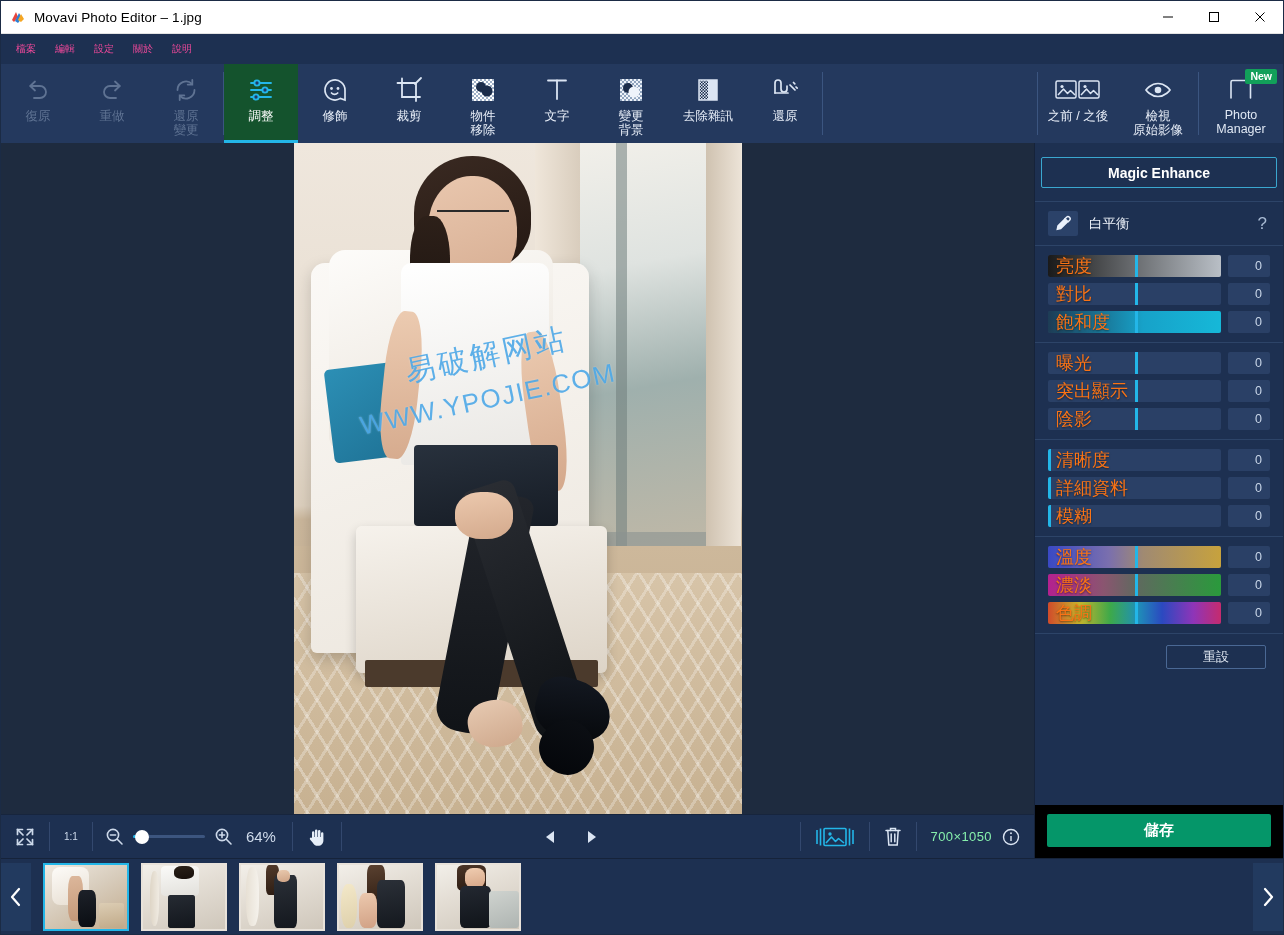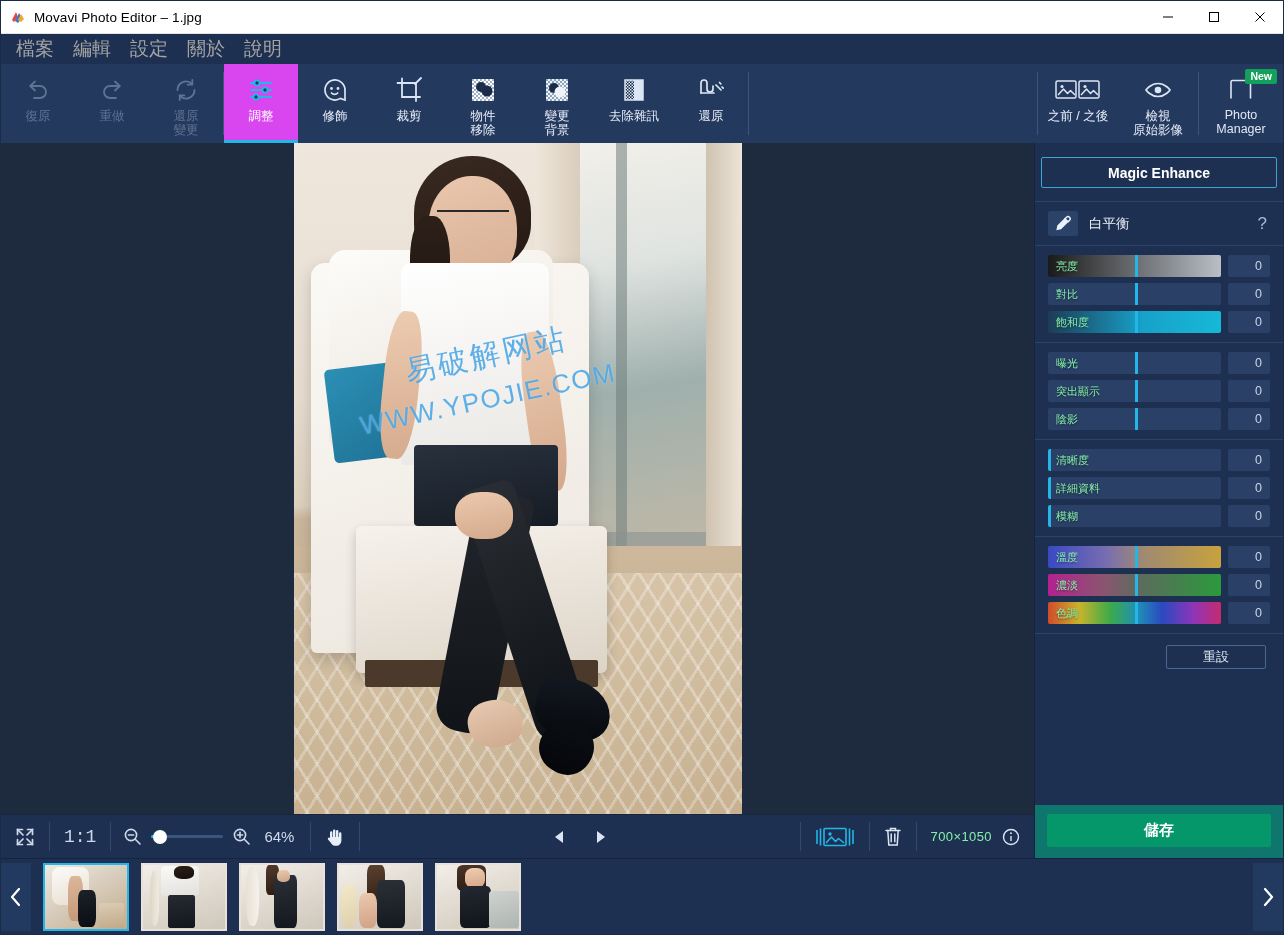--- a/index.html
+++ b/index.html
@@ -35,21 +35,21 @@
   }
 
   
   .menubar {
     height: 30px; flex: 0 0 30px;
     background: #1d3051;
     display: flex; align-items: center;
     padding-left: 6px;
   }
   .menu-item {
-    font-size: 19px; color: #a3a3a3;
+    font-size: 10px; color: #ec4899;
     padding: 4px 9px; margin-right: 1px;
     white-space: nowrap;
   }
 
   
   .toolbar {
     height: 79px; flex: 0 0 79px;
     background: #24395e;
     display: flex; align-items: stretch;
     position: relative;
@@ -62,21 +62,21 @@
     position: relative;
     color: #e8eef8;
   }
   .tool.wide { width: 80px; flex: 0 0 80px; }
   .tool .ic { height: 30px; display: flex; align-items: center; justify-content: center; margin-bottom: 4px; }
   .tool .lbl {
     font-size: 12.5px; line-height: 14px; text-align: center;
     white-space: pre-line;
   }
   .tool.disabled { color: #5f7393; }
-  .tool.active { background: #d946ef; }
+  .tool.active { background: #14532d; }
   .tool.active .lbl { color: #ffffff; }
   .tool.active:after {
     content: ""; position: absolute; left: 0; right: 0; bottom: 0;
     height: 3px; background: #23b6e8;
   }
   .tsep { width: 1px; background: #3b5580; margin: 8px 0; flex: 0 0 1px; }
   .tb-right { margin-left: auto; display: flex; align-items: stretch; }
   .tool.pm { width: 84px; flex: 0 0 84px; padding-top: 10px; }
   .badge-new {
     position: absolute; top: 5px; right: 6px;
@@ -247,42 +247,42 @@
 
   .sgroup { padding: 9px 13px 9px; display: flex; flex-direction: column; gap: 6px; }
   .srow { display: flex; align-items: center; gap: 7px; }
   .strack {
     flex: 1 1 auto; height: 22px; position: relative;
     background: #2a4066; border-radius: 2px; overflow: hidden;
   }
   .strack .slab {
     position: absolute; left: 8px; top: 0; height: 22px;
     display: flex; align-items: center;
-    font-size: 11px; color: #86efac; z-index: 3;
+    font-size: 18px; color: #f97316; z-index: 3;
     text-shadow: 0 1px 2px rgba(0,0,0,.5);
   }
   .strack .sgrad { position: absolute; inset: 0; z-index: 1; }
   .strack .shandle {
     position: absolute; top: 0; height: 22px; width: 3px;
     background: #23b6e8; z-index: 4;
   }
   .sval {
     width: 42px; flex: 0 0 42px; height: 22px;
     background: #2a4066; border-radius: 2px;
     display: flex; align-items: center; justify-content: flex-end;
     padding-right: 8px; font-size: 12.5px; color: #c9d6e8;
   }
   .reset-wrap { padding: 11px 17px; display: flex; justify-content: flex-end; }
   .reset-btn {
     width: 100px; height: 24px;
     border: 1px solid #4a6894; background: transparent; color: #e6edf7;
     font-size: 13px; border-radius: 2px;
     display: flex; align-items: center; justify-content: center;
   }
-  .save-wrap { padding: 9px 12px 11px; background: #0f766e; }
+  .save-wrap { padding: 9px 12px 11px; background: #000000; }
   .save-btn {
     width: 100%; height: 33px; background: #059669; color: #fff;
     font-size: 15px; font-weight: bold; border: none; border-radius: 2px;
     display: flex; align-items: center; justify-content: center;
   }
 
   
   .filmstrip {
     height: 76px; flex: 0 0 76px;
     background: #1d3051;
@@ -437,20 +437,29 @@
             </defs>
           <rect x="2" y="2" width="22" height="22" fill="url(#ckr)"></rect>
           <circle cx="11" cy="10" r="5" fill="#1b2c4a"></circle>
           <circle cx="17" cy="14" r="5.5" fill="#1b2c4a"></circle>
         </svg>
       </div>
       <div class="lbl">物件
 移除</div>
     </div>
 
+    <div class="tool">
+      <div class="ic">
+        <svg width="28" height="28" viewBox="0 0 28 28" fill="none" stroke="#dbe5f3" stroke-width="1.8" stroke-linecap="round">
+          <line x1="5" y1="4.5" x2="23" y2="4.5"></line>
+            <line x1="14" y1="4.5" x2="14" y2="23"></line>
+        </svg>
+      </div>
+      <div class="lbl">文字</div>
+    </div>
 
     <div class="tool">
       <div class="ic">
         <svg width="26" height="26" viewBox="0 0 26 26">
           <defs>
               <pattern id="ckr2" width="4" height="4" patternUnits="userSpaceOnUse">
             <rect width="4" height="4" fill="#eef3fa"></rect>
                 <rect width="2" height="2" fill="#8fa3bd"></rect>
                 <rect x="2" y="2" width="2" height="2" fill="#8fa3bd"></rect>
           </pattern>
@@ -590,21 +599,21 @@
               <polyline points="12.5,2.5 17.5,2.5 17.5,7.5"></polyline>
                 <line x1="17.5" y1="2.5" x2="12" y2="8"></line>
               <polyline points="7.5,17.5 2.5,17.5 2.5,12.5"></polyline>
                 <line x1="2.5" y1="17.5" x2="8" y2="12"></line>
               <polyline points="12.5,17.5 17.5,17.5 17.5,12.5"></polyline>
                 <line x1="17.5" y1="17.5" x2="12" y2="12"></line>
             </svg>
           </span>
         </div>
         <div class="bb-sep"></div>
-        <div class="bb-cell" style="font-size:18px;font-family:Liberation Mono, monospace;">1:1</div>
+        <div class="bb-cell" style="font-size:10px;">1:1</div>
         <div class="bb-sep"></div>
 
         <div class="bb-zoomrow">
           <span>
             <svg width="19" height="19" viewBox="0 0 19 19" fill="none" stroke="#cdd9ea" stroke-width="1.6" stroke-linecap="round">
               <circle cx="8" cy="8" r="5.6"></circle>
                 <line x1="12.3" y1="12.3" x2="17" y2="17"></line>
                 <line x1="5.4" y1="8" x2="10.6" y2="8"></line>
             </svg>
           </span>

